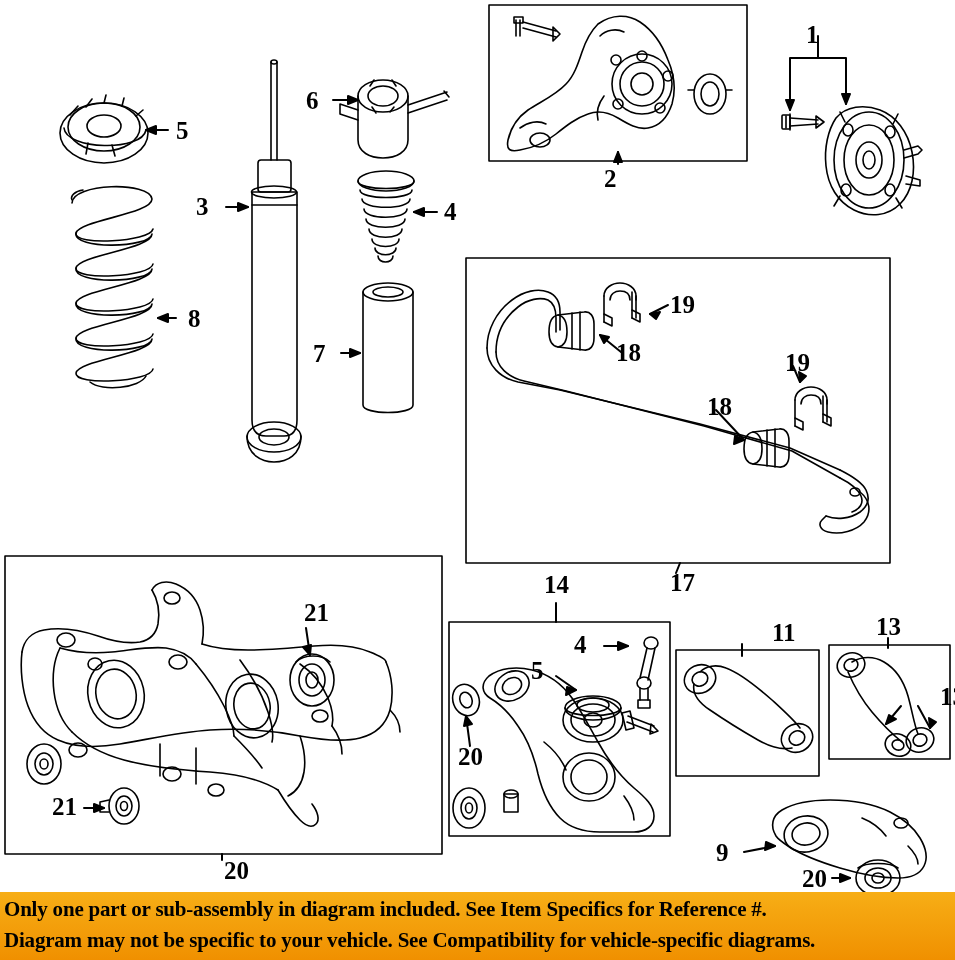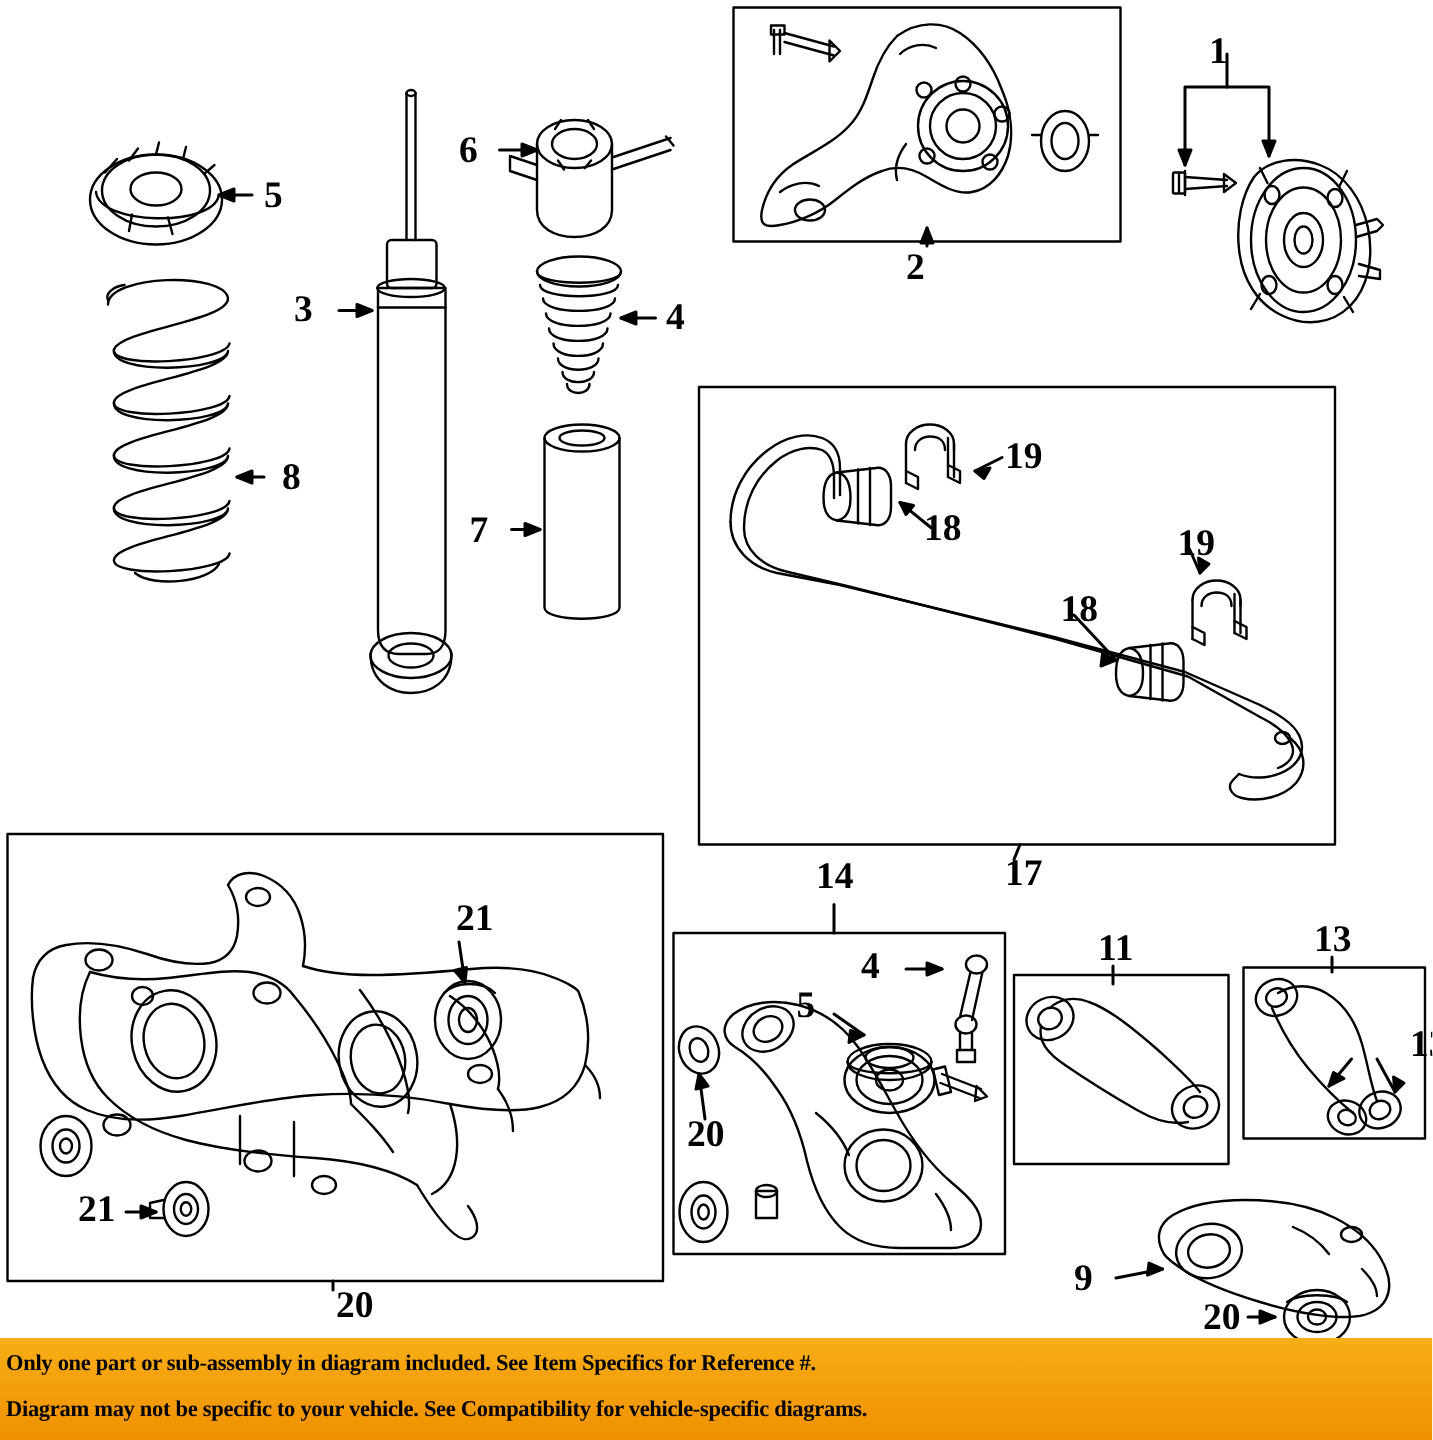--- a/index.html
+++ b/index.html
@@ -28,21 +28,21 @@
     position: absolute;
     left: 0;
     bottom: 0;
     width: 955px;
     height: 68px;
     background: #f4a300;
     background: linear-gradient(#f7ae16, #f09000);
     color: #000;
     font-family: "Liberation Serif", serif;
     font-weight: bold;
-    font-size: 15px;
+    font-size: 21px;
     line-height: 31px;
     padding: 2px 4px 0 4px;
     box-sizing: border-box;
     letter-spacing: -0.2px;
   }
   .footer-line {
     white-space: nowrap;
   }
   svg.dia {
     position: absolute;
@@ -428,21 +428,21 @@
     <div class="num" style="left:806px; top:22px;">1</div>
     <div class="num" style="left:604px; top:166px;">2</div>
     <div class="num" style="left:196px; top:194px;">3</div>
     <div class="num" style="left:444px; top:199px;">4</div>
     <div class="num" style="left:176px; top:118px;">5</div>
     <div class="num" style="left:306px; top:88px;">6</div>
     <div class="num" style="left:313px; top:341px;">7</div>
     <div class="num" style="left:188px; top:306px;">8</div>
     <div class="num" style="left:716px; top:840px;">9</div>
     <div class="num" style="left:802px; top:866px;">20</div>
-    <div class="num" style="left:732px; top:620px;text-align:center;">11</div>
+    <div class="num" style="left:772px; top:620px;text-align:center;">11</div>
     <div class="num" style="left:876px; top:614px;">13</div>
     <div class="num" style="left:900px; top:684px;margin-left:40px;">13</div>
     <div class="num" style="left:544px; top:556px;margin-top:16px;">14</div>
     <div class="num" style="left:458px; top:744px;">20</div>
     <div class="num" style="left:574px; top:632px;">4</div>
     <div class="num" style="left:670px; top:570px;">17</div>
     <div class="num" style="left:616px; top:340px;">18</div>
     <div class="num" style="left:707px; top:394px;">18</div>
     <div class="num" style="left:670px; top:292px;">19</div>
     <div class="num" style="left:785px; top:350px;">19</div>

